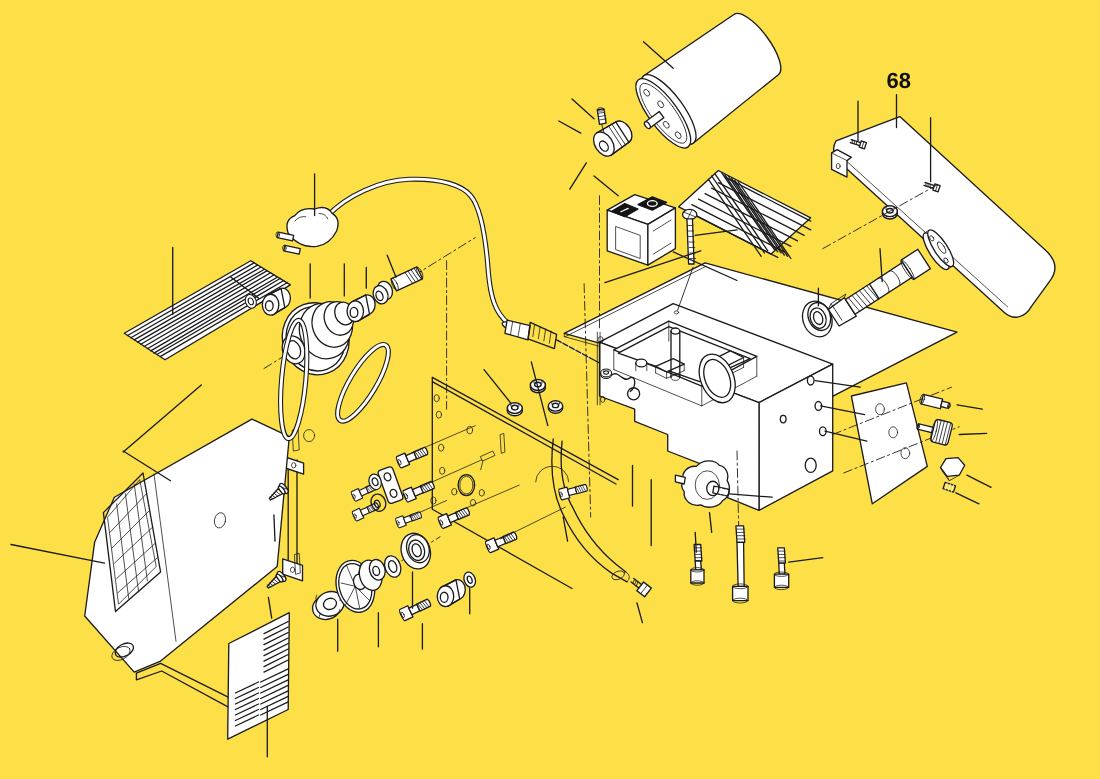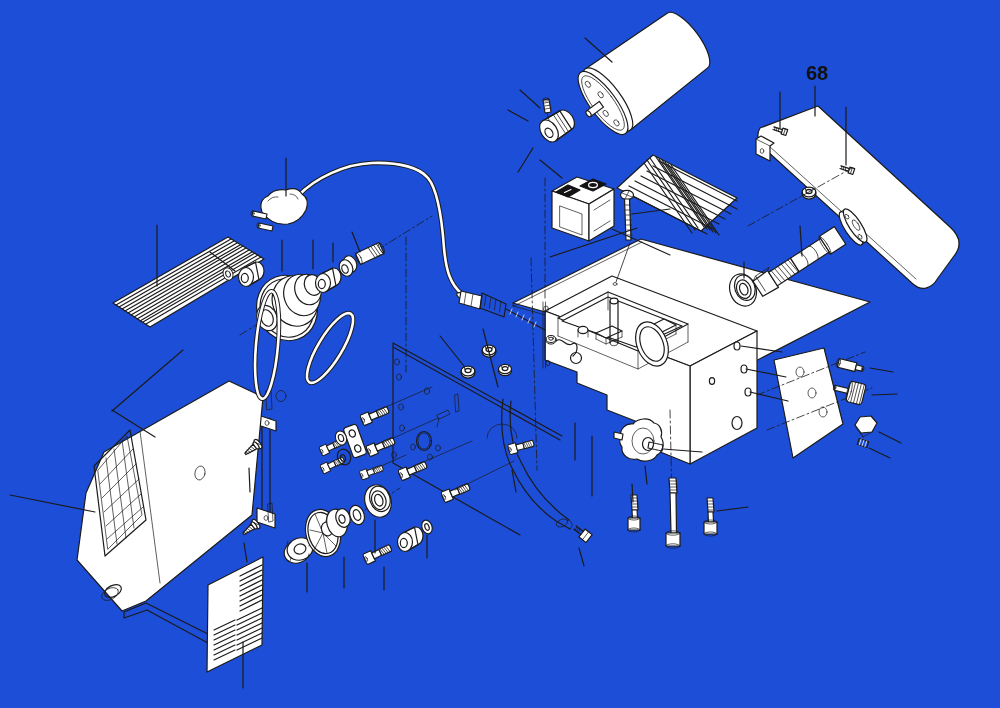--- a/index.html
+++ b/index.html
@@ -1,16 +1,16 @@
 <!DOCTYPE html>
 <html><head>
 <meta charset="utf-8">
 <style>
   html,body{margin:0;padding:0;background:#ffffff;}
-  .stage{position:relative;width:1000px;height:708px;background:#1d4ed8;overflow:hidden;
+  .stage{position:relative;width:1000px;height:708px;background:#fde047;overflow:hidden;
          font-family:"Liberation Sans",sans-serif;}
   svg{display:block}
   svg *{stroke:#1b1b1b;fill:none;stroke-width:1.2;stroke-linecap:round;stroke-linejoin:round;}
   .f{fill:#ffffff;}
   .k{fill:#141414;stroke:#141414;}
   .thin{stroke-width:.7;}
   .leader{stroke-width:.8;}
   .dd{stroke-width:.8;stroke-dasharray:8 3 2 3;}
   .stripe{stroke-width:.8;}
   .tube{stroke-width:4.6;}

